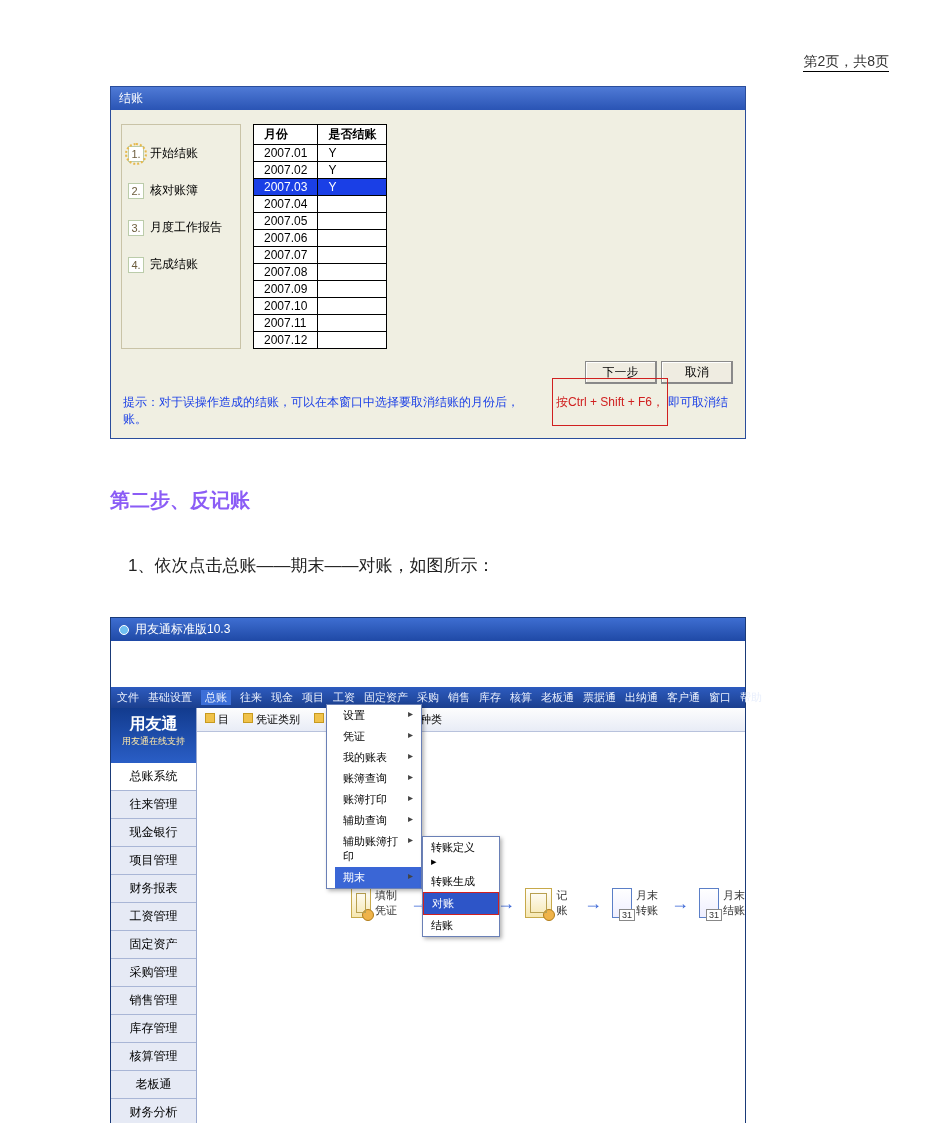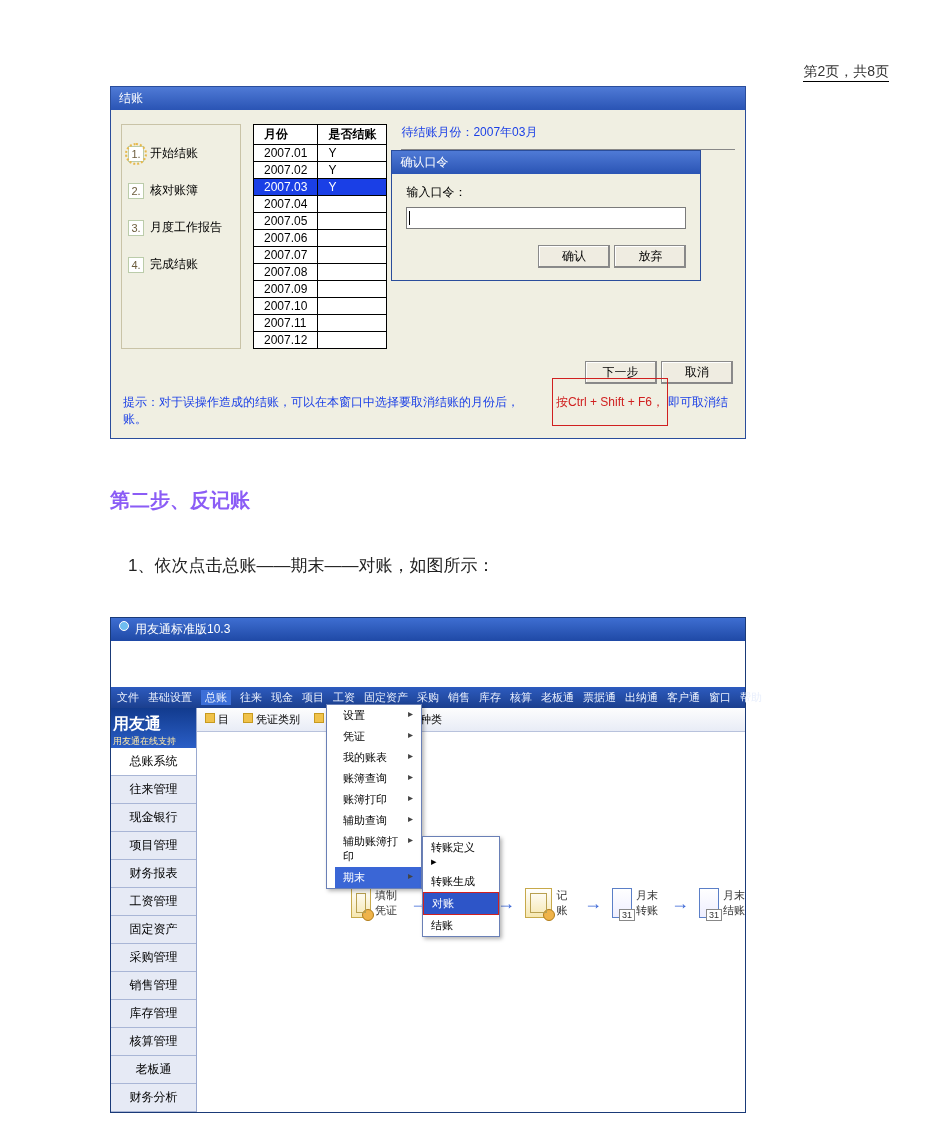--- a/index.html
+++ b/index.html
@@ -6,21 +6,21 @@
   body {
     width: 945px;
     height: 1123px;
     font-family: "SimSun", "Microsoft YaHei", sans-serif;
     background: #fff;
     color: #000;
     position: relative;
   }
   .page-header {
     position: absolute;
-    top: 63px;
+    top: 53px;
     right: 56px;
     font-size: 14px;
     color: #333;
     border-bottom: 1px solid #000;
     width: auto;
   }
   .content-area {
     position: absolute;
     top: 86px;
     left: 110px;
@@ -114,38 +114,38 @@
     margin-top: 40px; margin-left: 18px; font-size: 17px; color:#222;
   }
 
   
   .win2-wrap { margin-top: 40px; }
   .win2 {
     width: 636px; border:1px solid #1a3a78; background:#fff;
   }
   .win2-titlebar {
     background: linear-gradient(#3e6ed1,#1f49a6); color:#fff; font-size:12px;
-    padding:3px 8px; display:flex; gap:6px;
+    padding:3px 8px; display:flex; align-items:center; gap:6px;
   }
   .win2-titlebar .dot { width:10px;height:10px;border-radius:50%;background:#6fbef0;border:1px solid #fff; }
   .win2-menubar {
     background: linear-gradient(#2d5bbf,#1b3f8e); color:#e9effc; font-size:11px;
     padding:3px 6px; display:flex; gap:9px; white-space:nowrap;margin-top:46px;
   }
   .win2-menubar span { cursor:default; }
   .win2-menubar .hi { background:#3c6fd8; padding:0 4px; }
 
   .win2-body { display:flex; min-height:380px; }
   .sidebar {
     width: 86px; background: linear-gradient(#d8def0,#c2cce8);
     border-right:1px solid #9aa9cf;
   }
   .brand-box {
-    background: linear-gradient(#123b8e,#2a5ec6); color:#fff; text-align:left;
-    padding:6px 2px 0;
+    background: linear-gradient(#123b8e,#2a5ec6); color:#fff; text-align:center;
+    padding:6px 2px 15px;
   }
   .brand-title { font-size:16px; font-weight:bold; }
   .brand-sub { font-size:9px; color:#ffe9a8; }
   .side-item {
     font-size:12px; text-align:center; padding:5px 0;
     border-bottom:1px solid #a9b6d6; background:#e6eaf5;
   }
   .side-item.first { background:#fff; }
 
   .win2-main { flex:1; position:relative; background:#fff; }
@@ -275,39 +275,20 @@
                 <td></td>
               </tr>
               <tr>
                 <td>2007.12</td>
                 <td></td>
               </tr>
             </tbody>
         </table>
       </div>
 
-      <div class="right-area">
-        <div class="pending-line">
-          <span>待结账月份：</span><span class="date">2007年03月</span>
-        </div>
-
-        <div class="pass-dialog">
-          <div class="pass-title">确认口令</div>
-          <div class="pass-body">
-            <div>输入口令：</div>
-            <div class="pass-input">
-                <span class="cursor"></span>
-              </div>
-          </div>
-          <div class="pass-btns">
-            <span class="winbtn">确认</span>
-            <span class="winbtn">放弃</span>
-          </div>
-        </div>
-      </div>
     </div>
 
     <div class="win1-footer">
       <span class="winbtn">下一步</span>
       <span class="winbtn">取消</span>
     </div>
 
     <div class="hint-line">
       <span>提示：对于误操作造成的结账，可以在本窗口中选择要取消结账的月份后，</span><span class="hint-key">按Ctrl + Shift + F6，</span><span class="hint-tail">即可取消结账。</span>
     </div>

